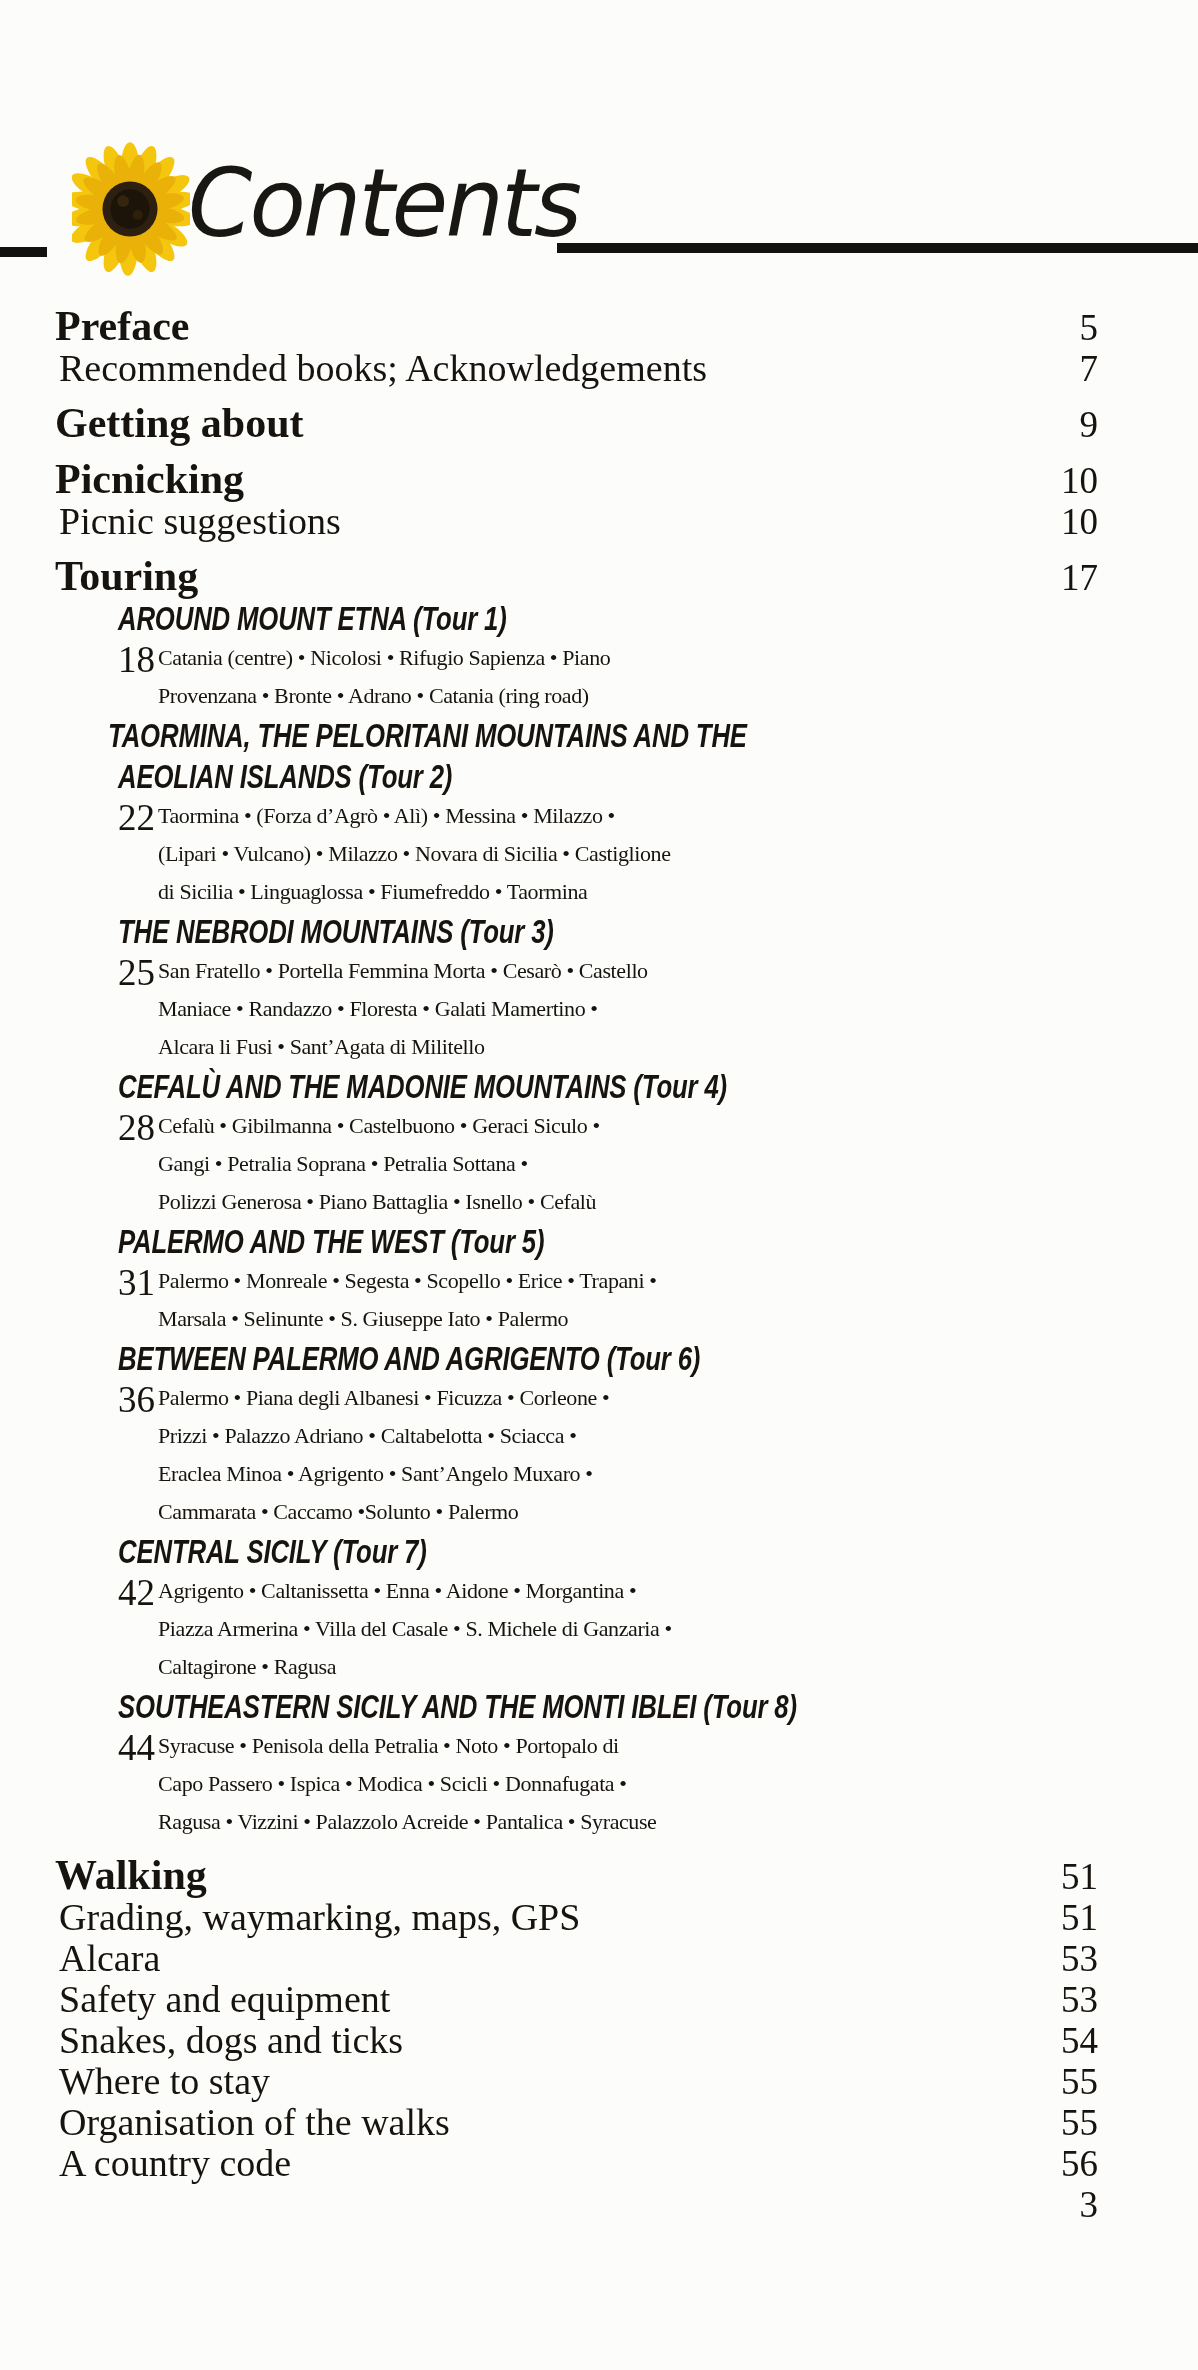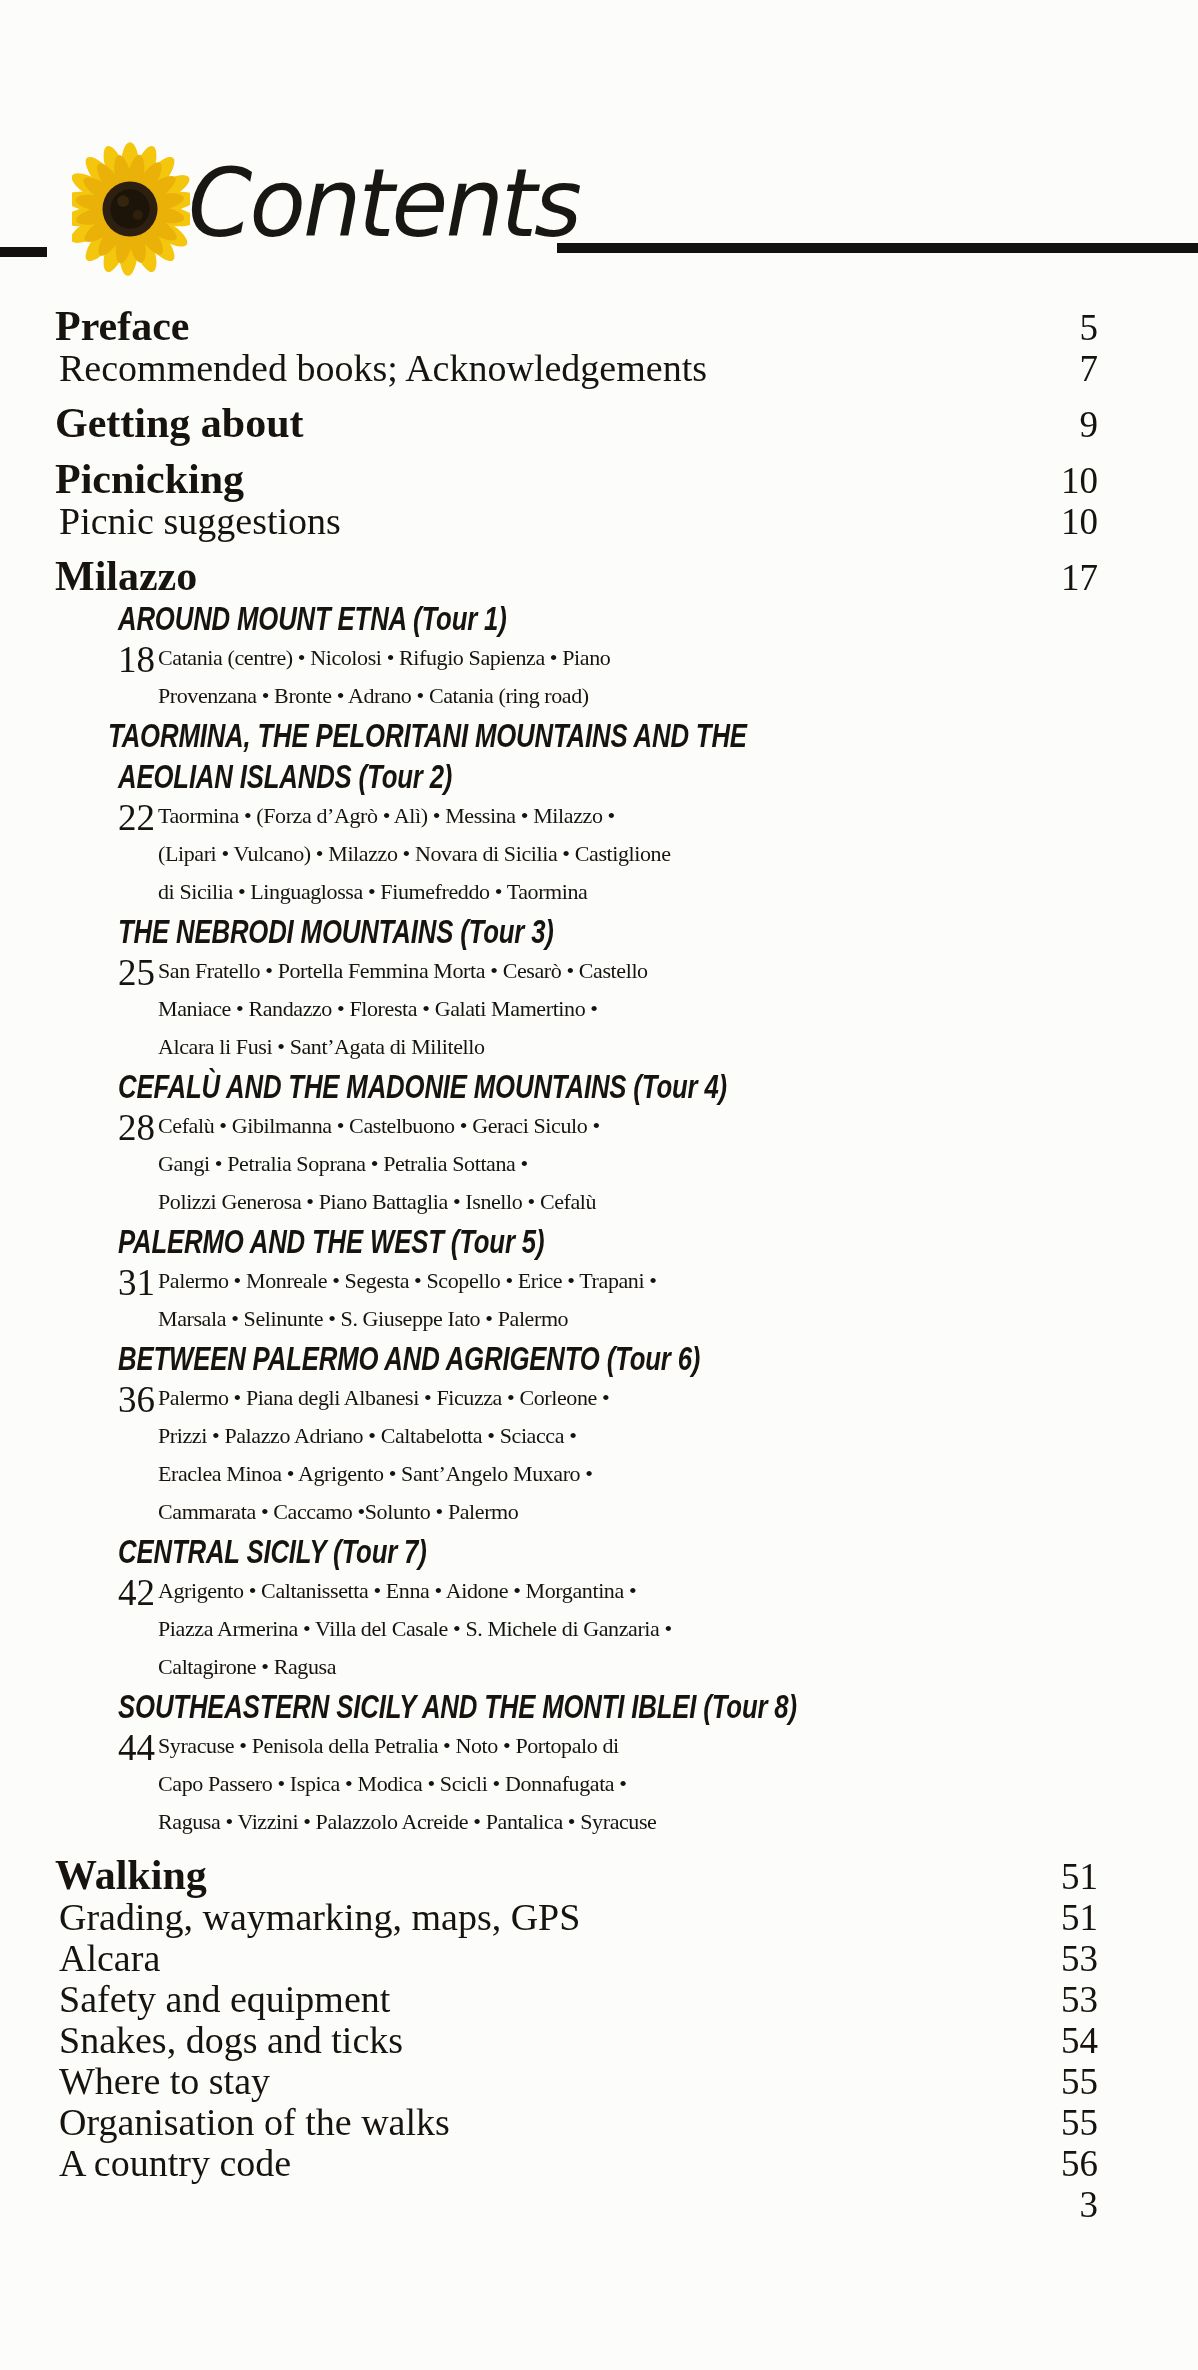--- a/index.html
+++ b/index.html
@@ -117,21 +117,21 @@
     </div>
     <div class="row h1">
       <span class="label">Picnicking</span>
       <span class="page">10</span>
     </div>
     <div class="row sub">
       <span class="label">Picnic suggestions</span>
       <span class="page">10</span>
     </div>
     <div class="row h1">
-      <span class="label">Milazzo</span>
+      <span class="label">Touring</span>
       <span class="page">17</span>
     </div>
     <div class="row tour">
       <span class="label">AROUND MOUNT ETNA (Tour 1)</span>
       <span class="page">18</span>
     </div>
     <div class="row route">
       <span class="label">Catania (centre) • Nicolosi • Rifugio Sapienza • Piano</span>
     </div>
     <div class="row route">

